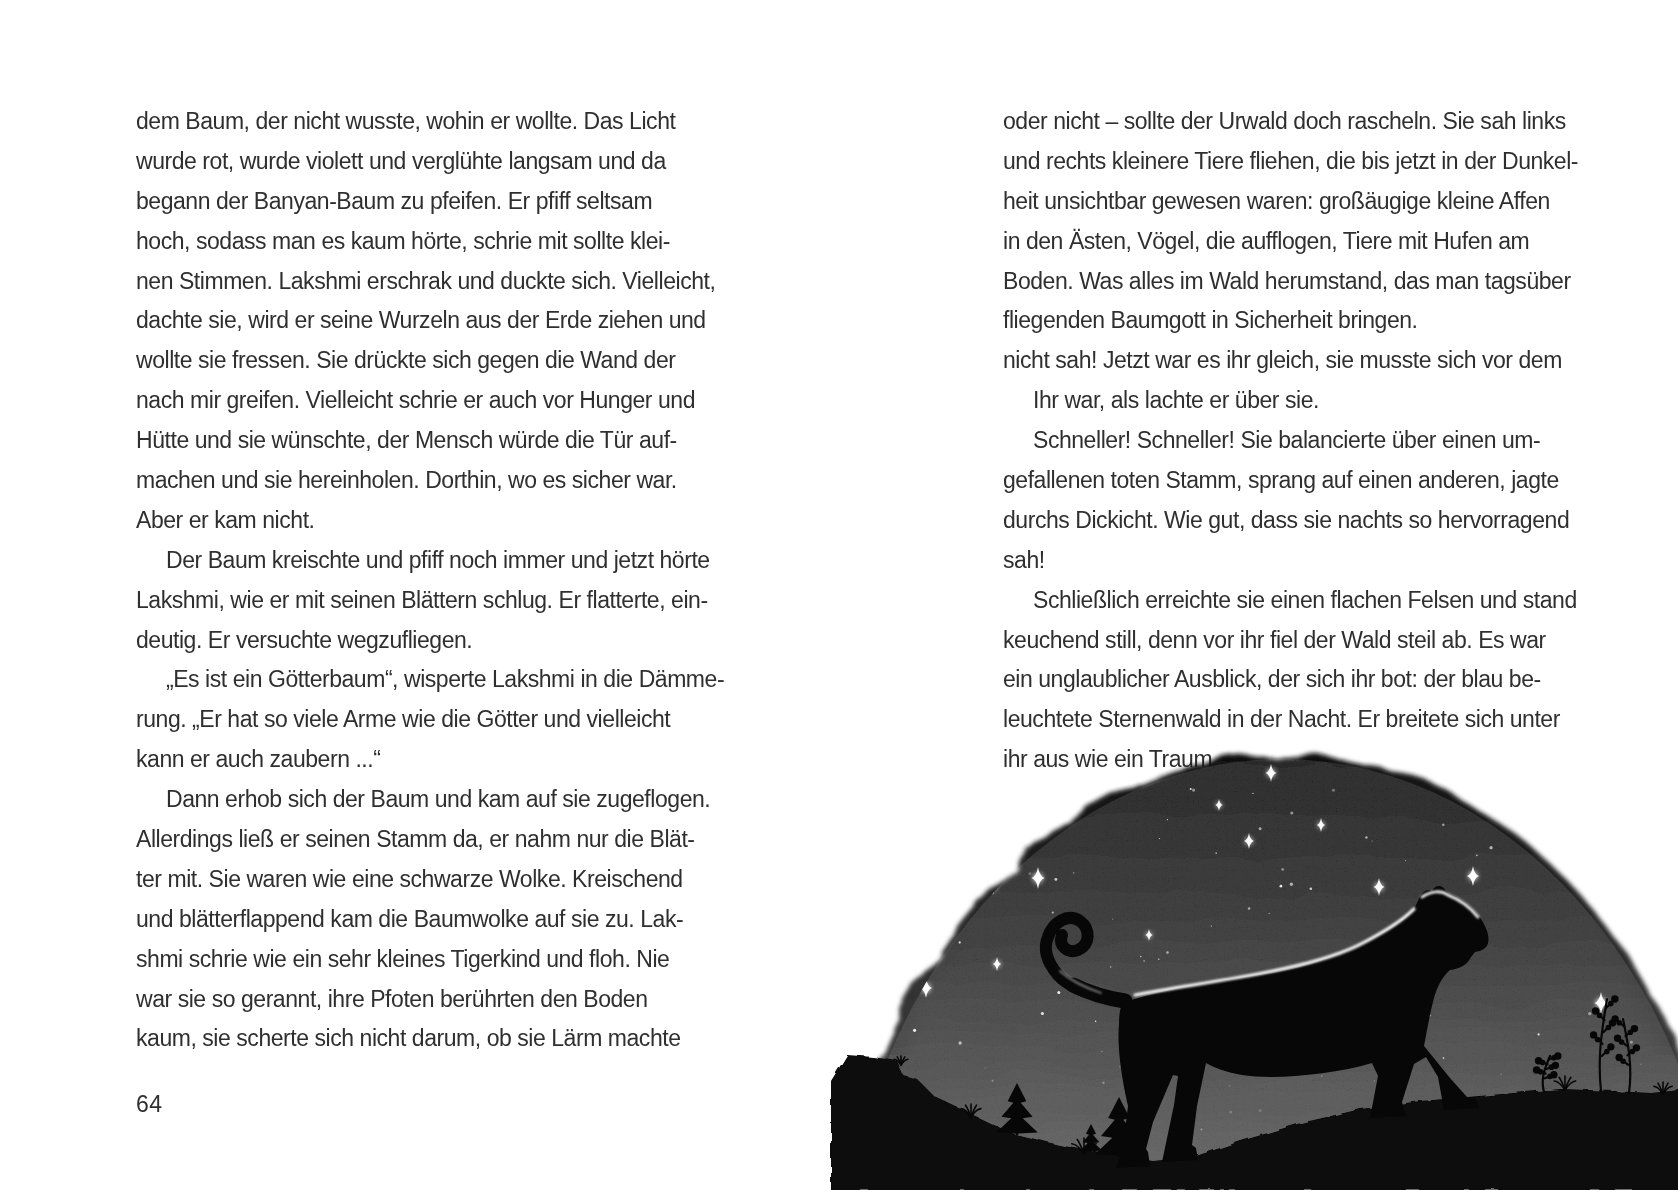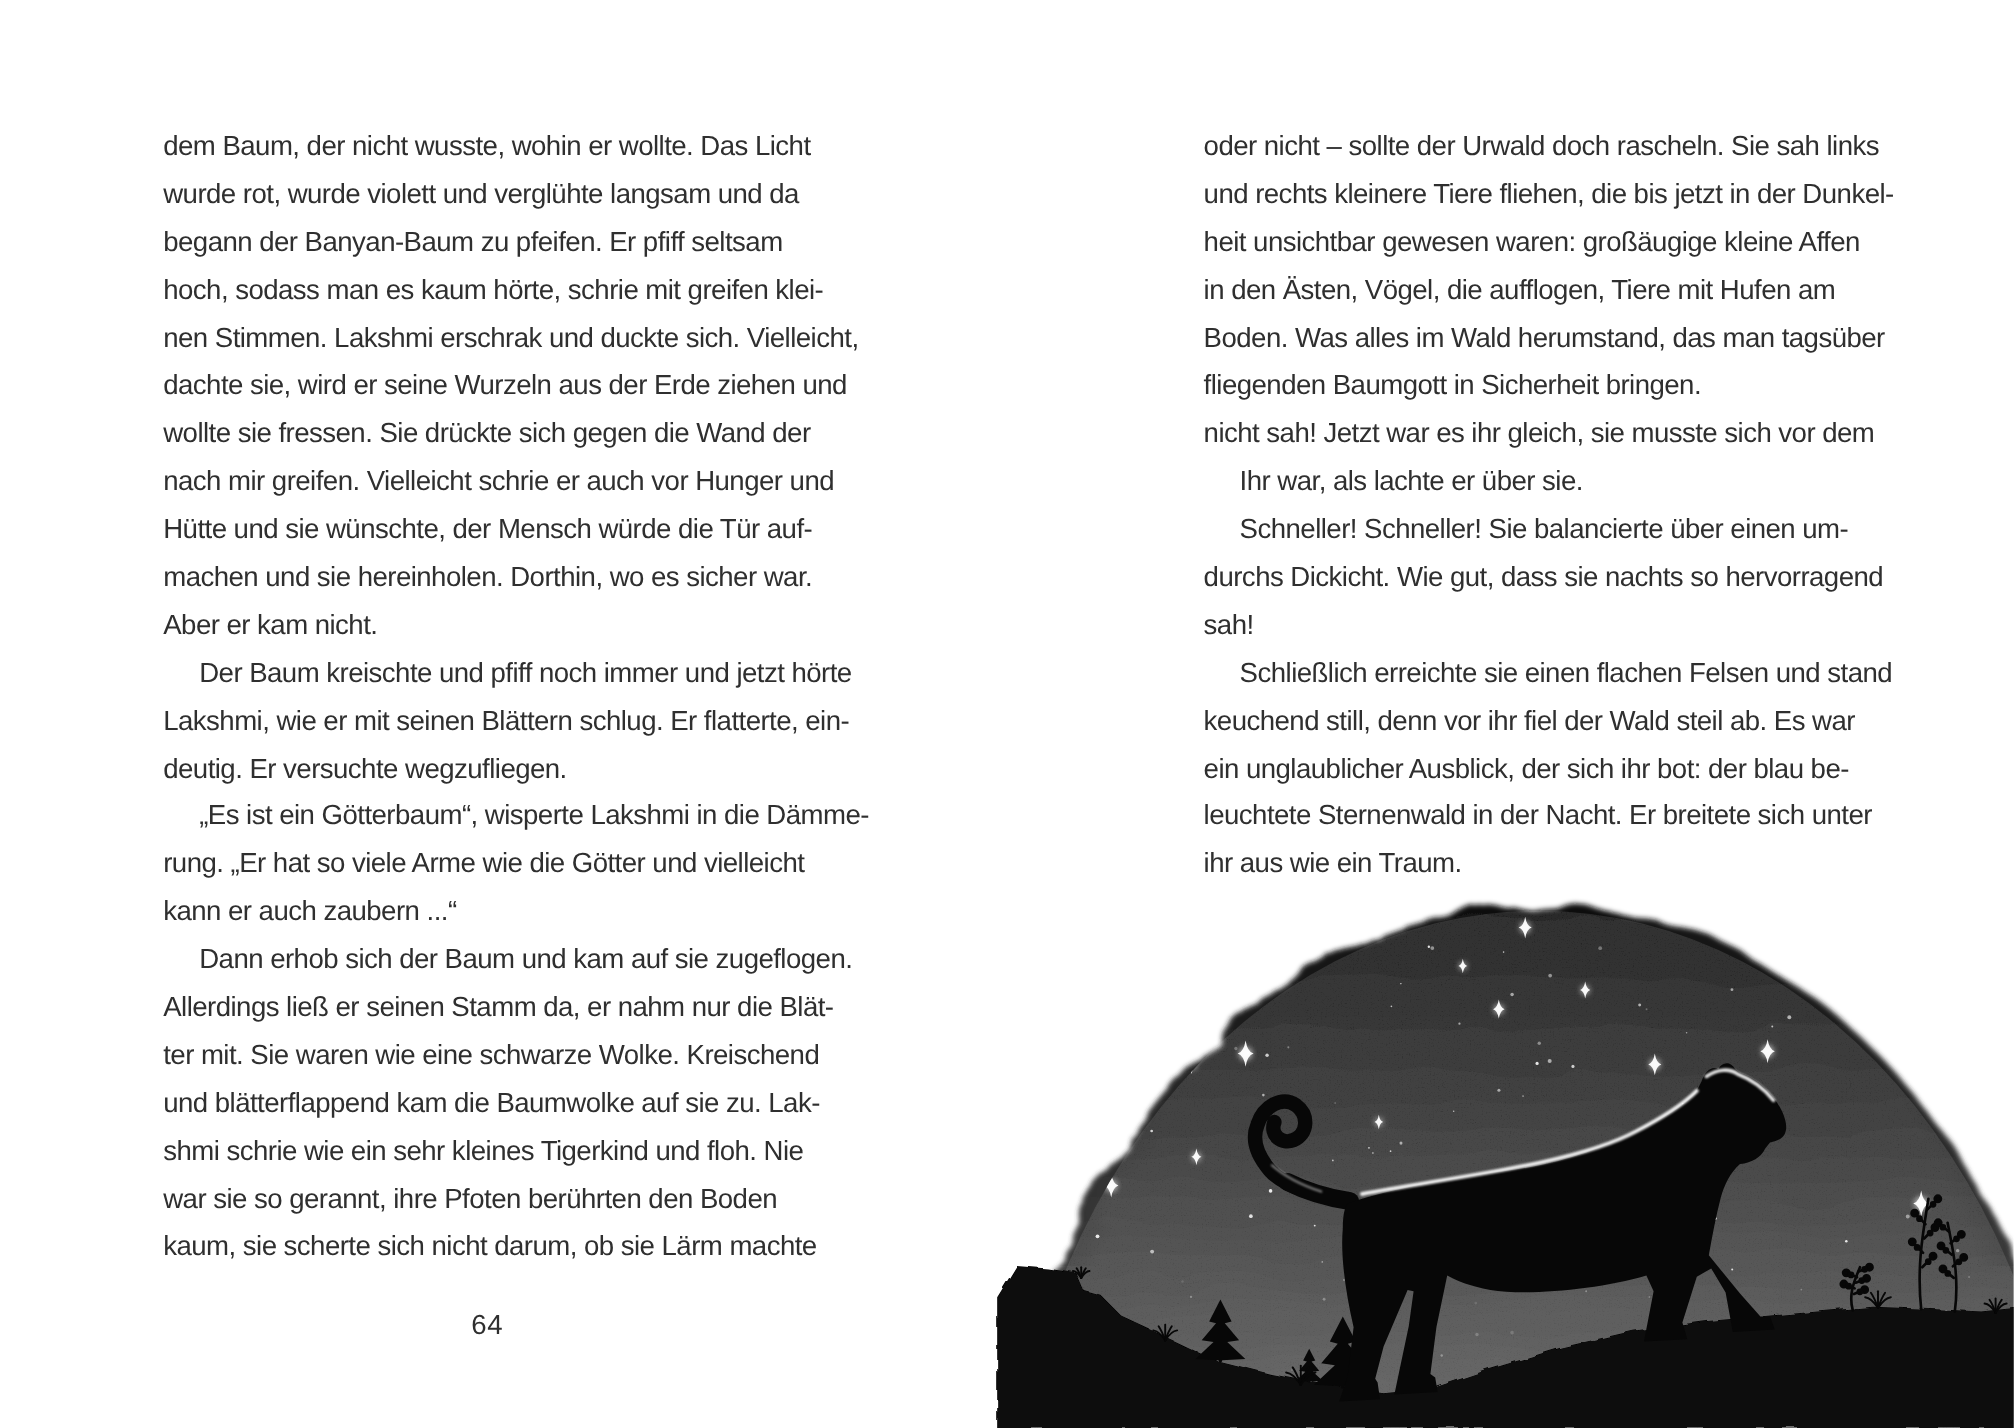--- a/index.html
+++ b/index.html
@@ -12,34 +12,34 @@
   .textcol {
     position:absolute; top:102px; color:#2f2f2f;
     font-size:23px; letter-spacing:-0.45px; font-weight:400;
   }
   #left-text  { left:125px; width:600px; }
   #right-text { left:992px; width:640px; }
   .line { height:39.9px; line-height:39.9px; white-space:nowrap; }
   .line.ind { padding-left:30px; }
   #page-number {
     position:absolute; left:125px; top:1091px; width:540px;
-    text-align:center; font-size:23px; letter-spacing:0.5px; color:#2f2f2f;
+    text-align:left; font-size:23px; letter-spacing:0.5px; color:#2f2f2f;
   }
   #illu { position:absolute; left:790px; top:745px; width:888px; height:445px; }
 </style>
 </head>
 <body>
 
 <div id="spread">
 
   <div id="left-text" class="textcol">
       <div class="line">dem Baum, der nicht wusste, wohin er wollte. Das Licht</div>
       <div class="line">wurde rot, wurde violett und verglühte langsam und da</div>
       <div class="line">begann der Banyan-Baum zu pfeifen. Er pfiff seltsam</div>
-      <div class="line">hoch, sodass man es kaum hörte, schrie mit greifen klei-</div>
+      <div class="line">hoch, sodass man es kaum hörte, schrie mit sollte klei-</div>
       <div class="line">nen Stimmen. Lakshmi erschrak und duckte sich. Vielleicht,</div>
       <div class="line">dachte sie, wird er seine Wurzeln aus der Erde ziehen und</div>
       <div class="line">wollte sie fressen. Sie drückte sich gegen die Wand der</div>
       <div class="line">nach mir greifen. Vielleicht schrie er auch vor Hunger und</div>
       <div class="line">Hütte und sie wünschte, der Mensch würde die Tür auf-</div>
       <div class="line">machen und sie hereinholen. Dorthin, wo es sicher war.</div>
       <div class="line">Aber er kam nicht.</div>
       <div class="line ind">Der Baum kreischte und pfiff noch immer und jetzt hörte</div>
       <div class="line">Lakshmi, wie er mit seinen Blättern schlug. Er flatterte, ein-</div>
       <div class="line">deutig. Er versuchte wegzufliegen.</div>
@@ -60,20 +60,21 @@
   <div id="right-text" class="textcol">
       <div class="line">oder nicht – sollte der Urwald doch rascheln. Sie sah links</div>
       <div class="line">und rechts kleinere Tiere fliehen, die bis jetzt in der Dunkel-</div>
       <div class="line">heit unsichtbar gewesen waren: großäugige kleine Affen</div>
       <div class="line">in den Ästen, Vögel, die aufflogen, Tiere mit Hufen am</div>
       <div class="line">Boden. Was alles im Wald herumstand, das man tagsüber</div>
       <div class="line">fliegenden Baumgott in Sicherheit bringen.</div>
       <div class="line">nicht sah! Jetzt war es ihr gleich, sie musste sich vor dem</div>
       <div class="line ind">Ihr war, als lachte er über sie.</div>
       <div class="line ind">Schneller! Schneller! Sie balancierte über einen um-</div>
+      <div class="line">gefallenen toten Stamm, sprang auf einen anderen, jagte</div>
       <div class="line">durchs Dickicht. Wie gut, dass sie nachts so hervorragend</div>
       <div class="line">sah!</div>
       <div class="line ind">Schließlich erreichte sie einen flachen Felsen und stand</div>
       <div class="line">keuchend still, denn vor ihr fiel der Wald steil ab. Es war</div>
       <div class="line">ein unglaublicher Ausblick, der sich ihr bot: der blau be-</div>
       <div class="line">leuchtete Sternenwald in der Nacht. Er breitete sich unter</div>
       <div class="line">ihr aus wie ein Traum.</div>
     </div>
 
   <svg id="illu" viewBox="0 0 888 445" aria-hidden="true">

